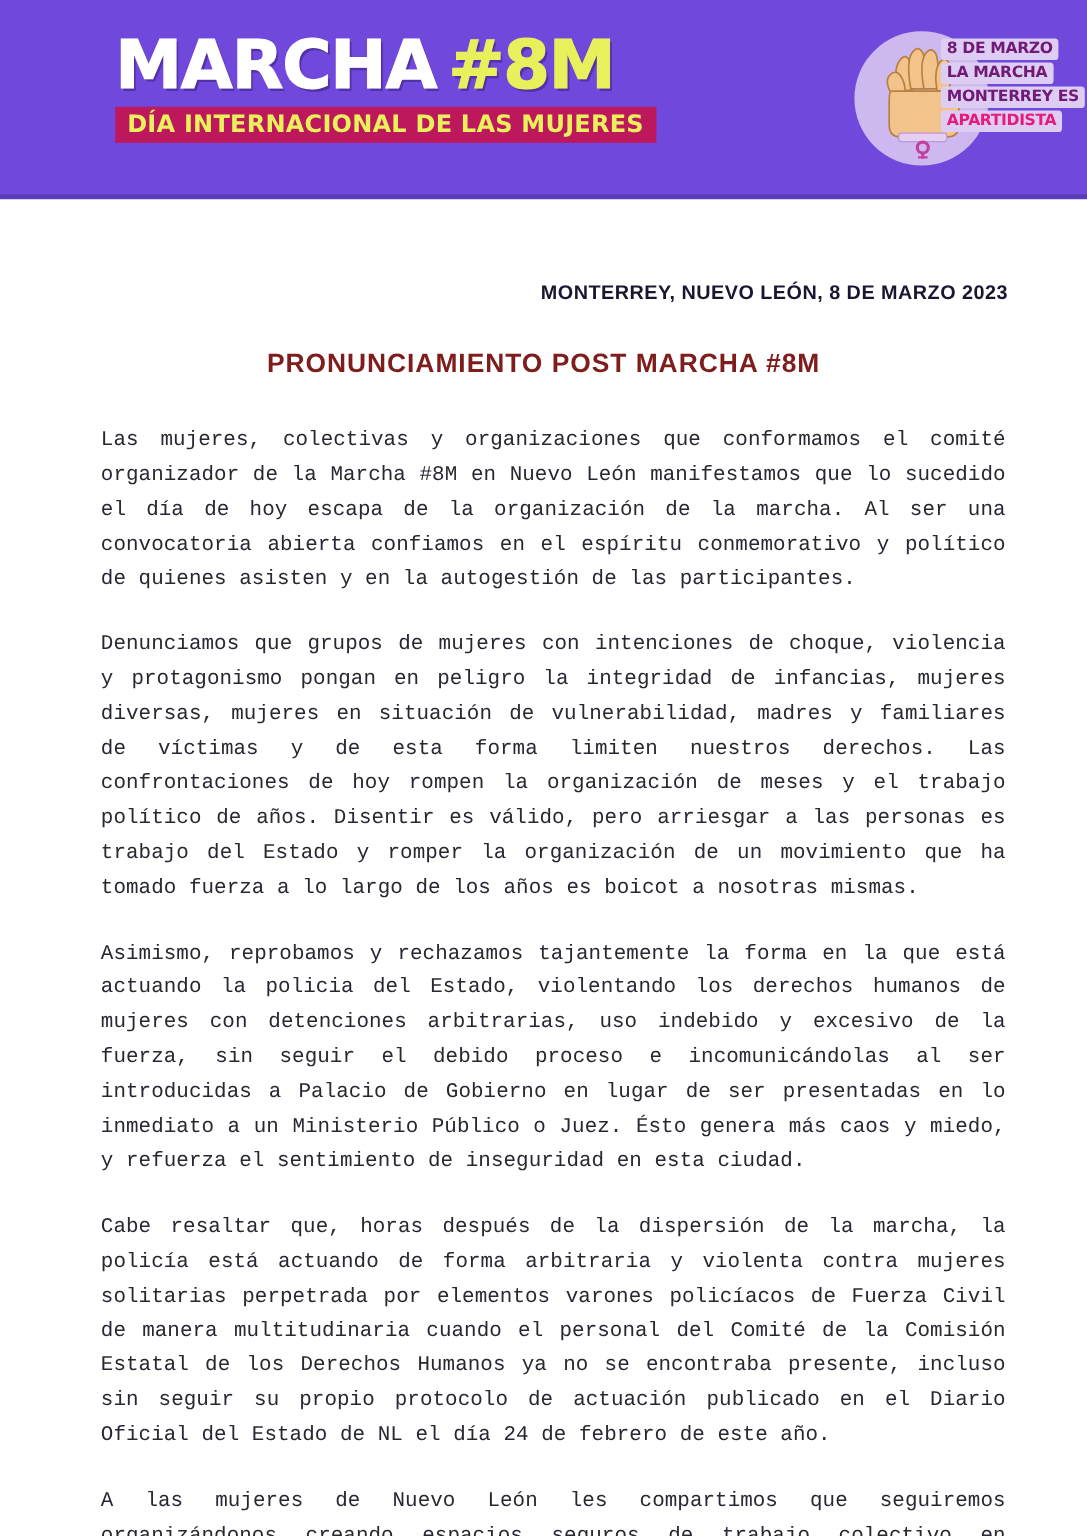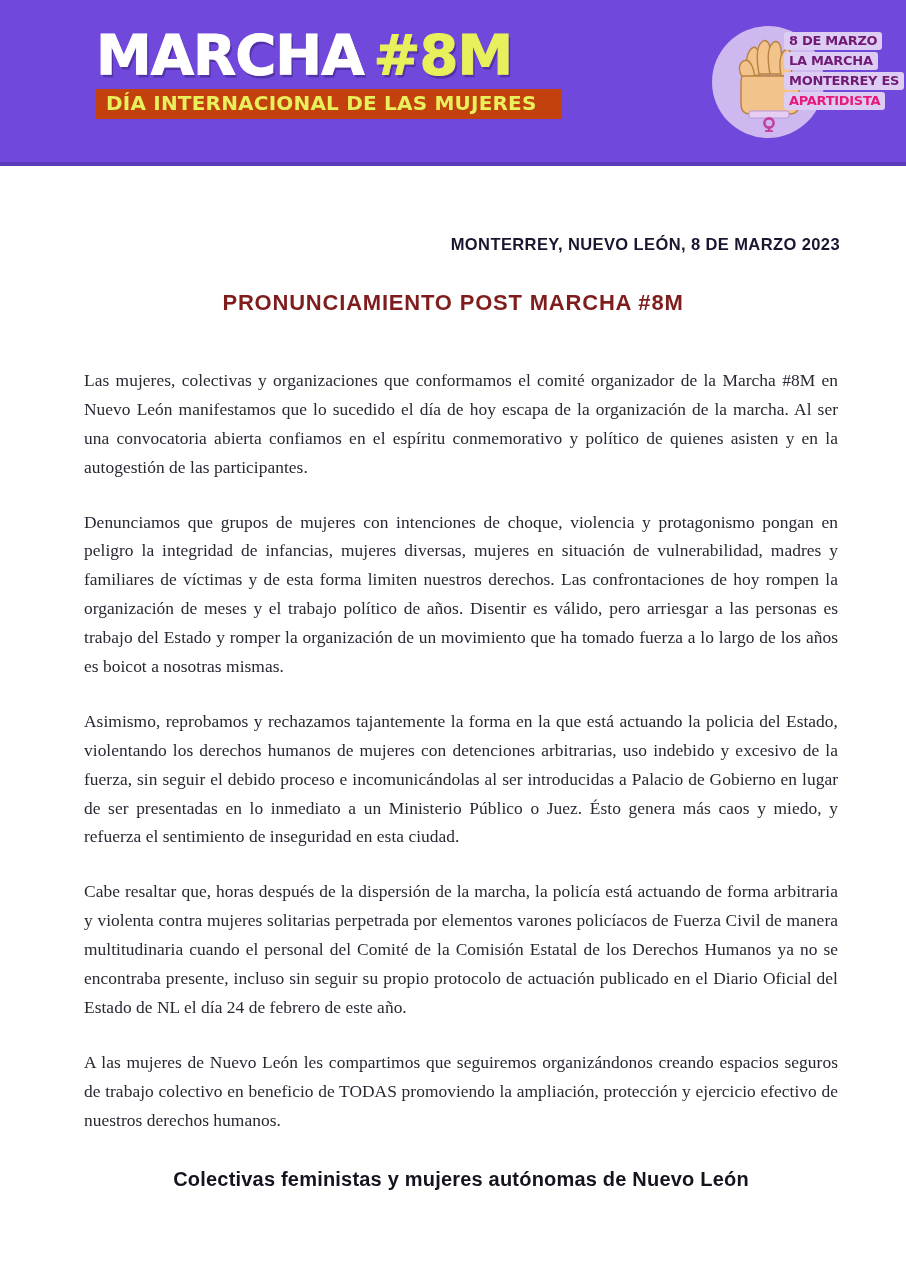--- a/index.html
+++ b/index.html
@@ -56,27 +56,27 @@
     -webkit-text-stroke: 1px #ffffff;
   }
   .logo-title .w-hash {
     color: #e8f05c;
     -webkit-text-stroke: 1px #e8f05c;
     margin-left: 10px;
   }
   .logo-sub {
     margin-top: 6px;
     display: inline-block;
-    background: #c2410c;
+    background: #be185d;
     color: #e8f05c;
     font-family: "DejaVu Sans", sans-serif;
     font-weight: 700;
     font-size: 20px;
     letter-spacing: 0.2px;
-    padding: 4px 24px 5px 10px;
+    padding: 4px 10px 5px 10px;
     white-space: nowrap;
     line-height: 1.05;
   }
 
   
   .badge {
     position: absolute;
     right: 22px;
     top: 24px;
     width: 176px;
@@ -147,22 +147,22 @@
     font-family: "Liberation Sans", sans-serif;
     font-weight: 700;
     font-size: 22px;
     letter-spacing: 0.8px;
     color: #7f1d1d;
   }
   .body-copy {
     padding: 34px 68px 0 84px;
   }
   .body-copy p {
-    margin: 16px 0 26px 0;
-    font-family: Liberation Serif, serif;
+    margin: 4px 0 26px 0;
+    font-family: Liberation Mono, monospace;
     font-size: 17.4px;
     line-height: 1.66;
     text-align: justify;
     color: #2a2733;
     letter-spacing: 0.05px;
   }
   .signature {
     margin: 34px 0 0 0;
     text-align: center;
     font-family: "Liberation Sans", sans-serif;

